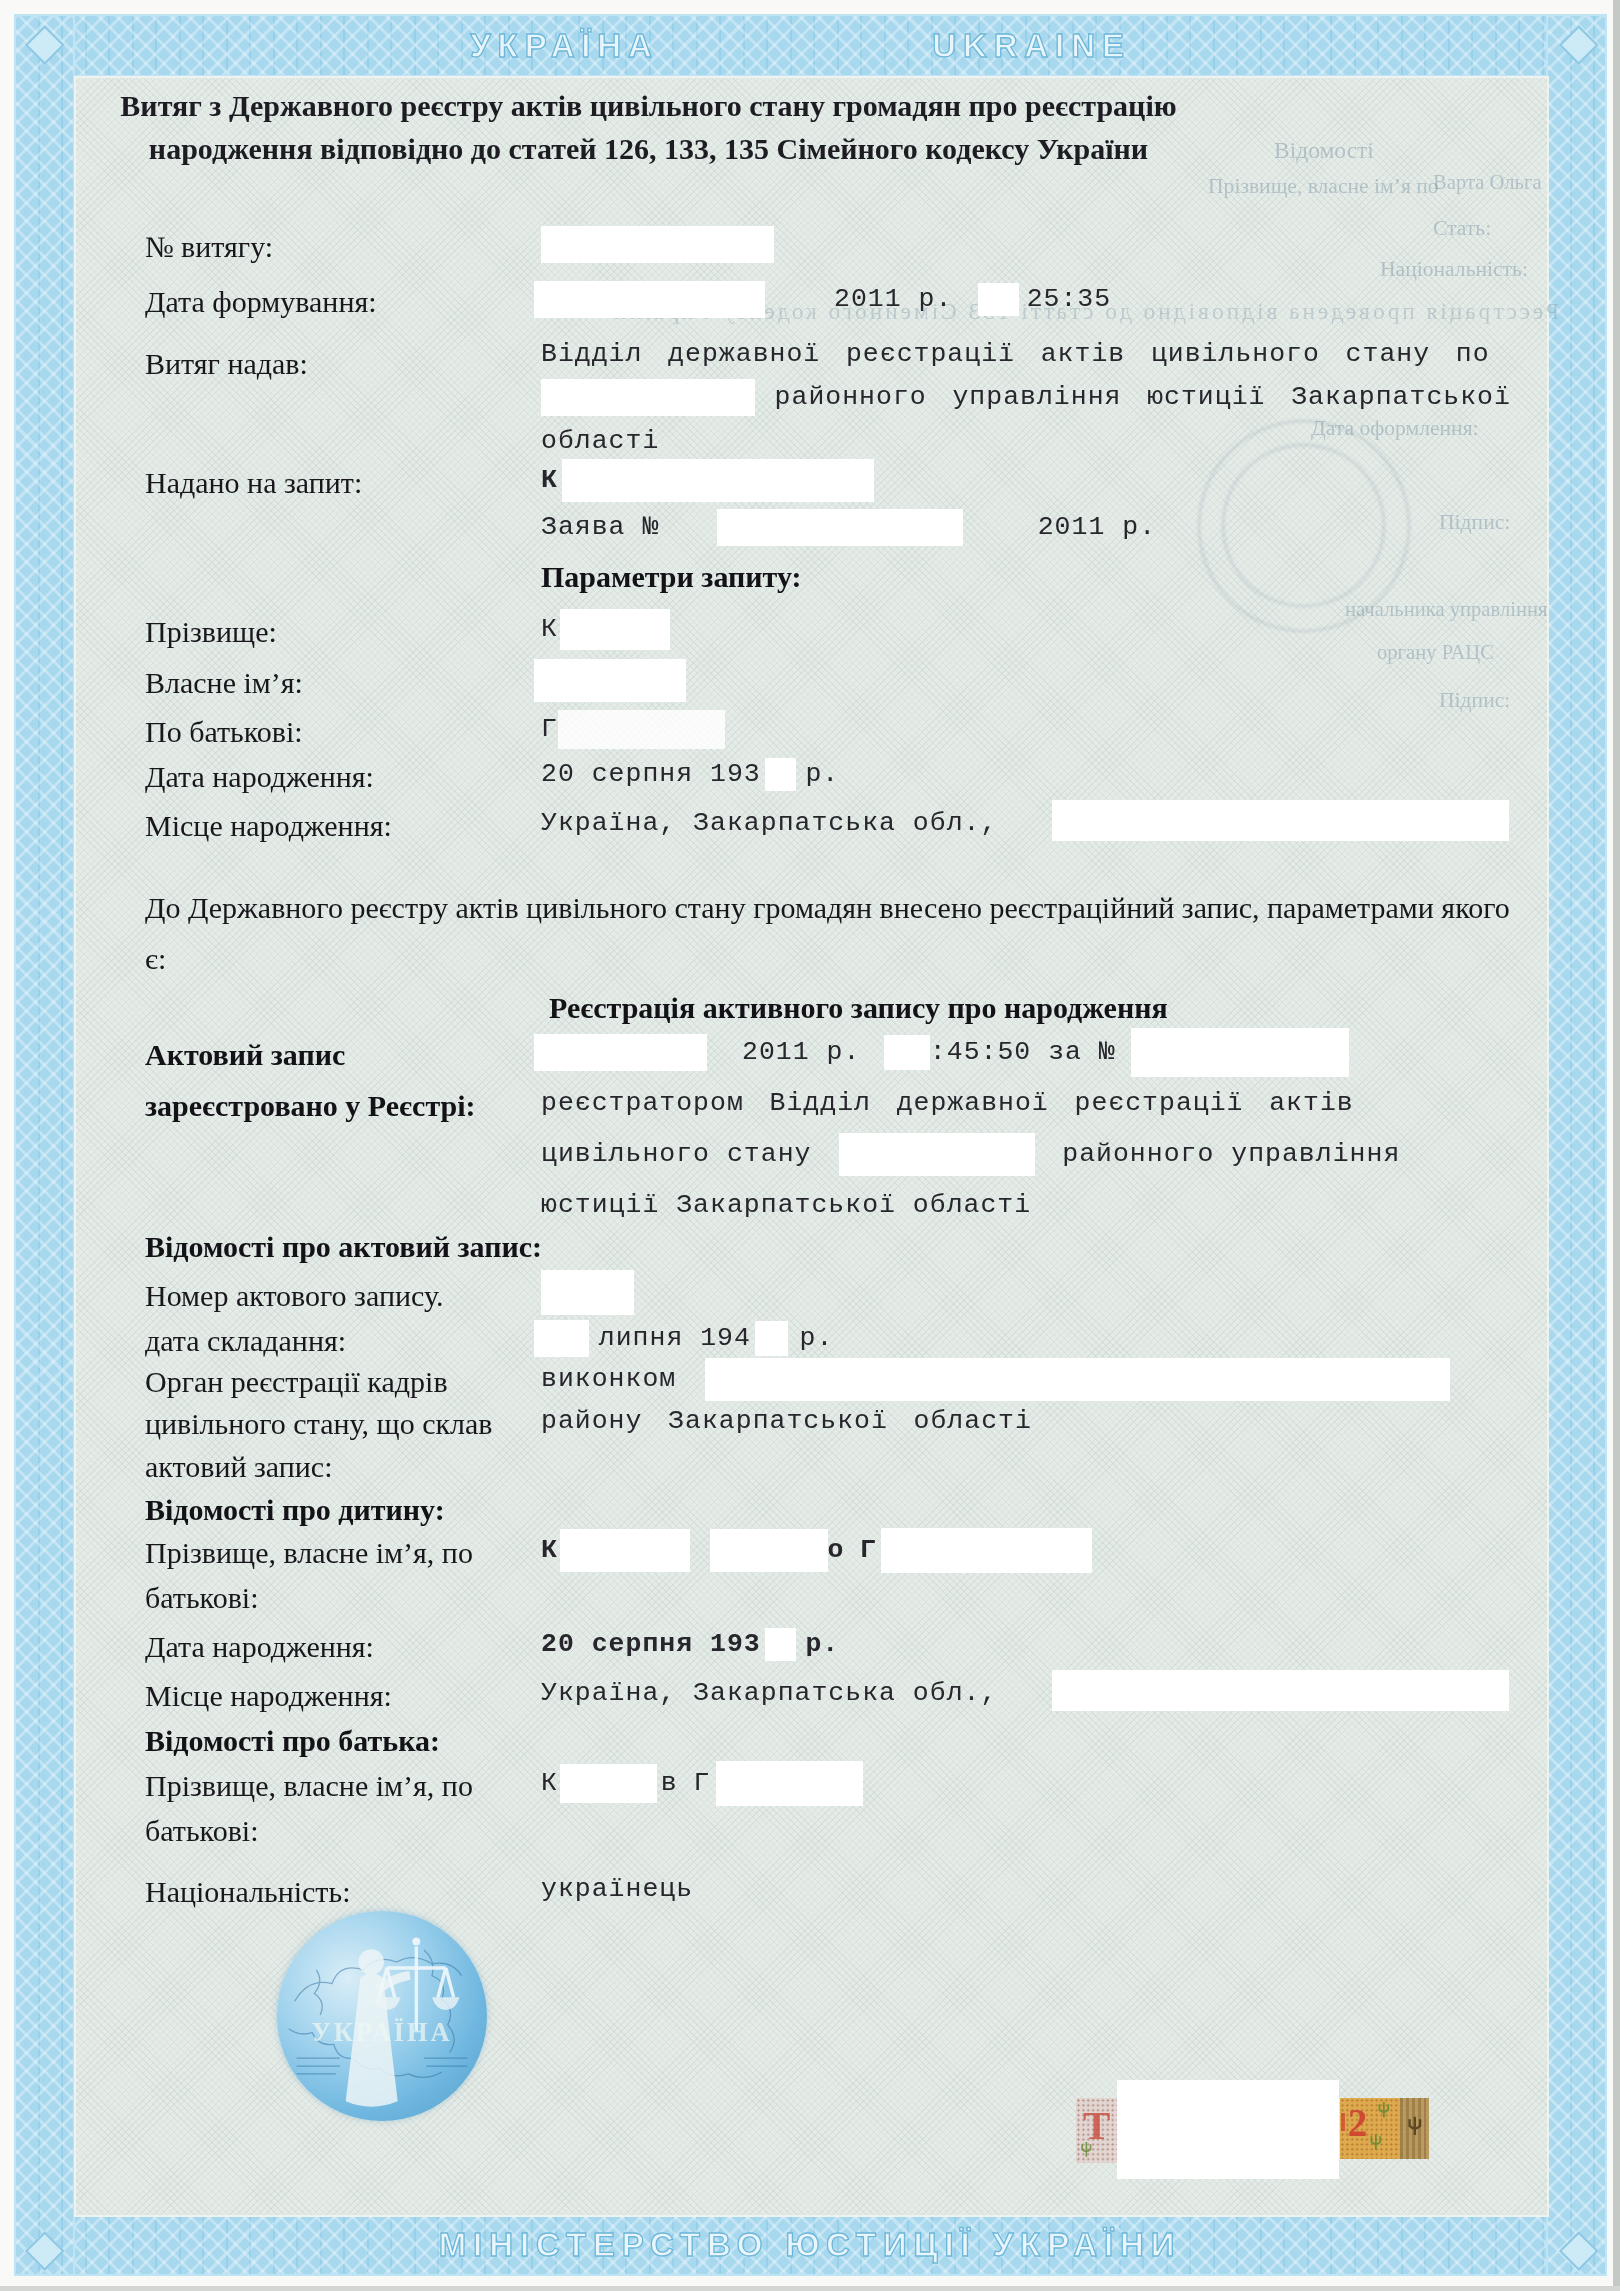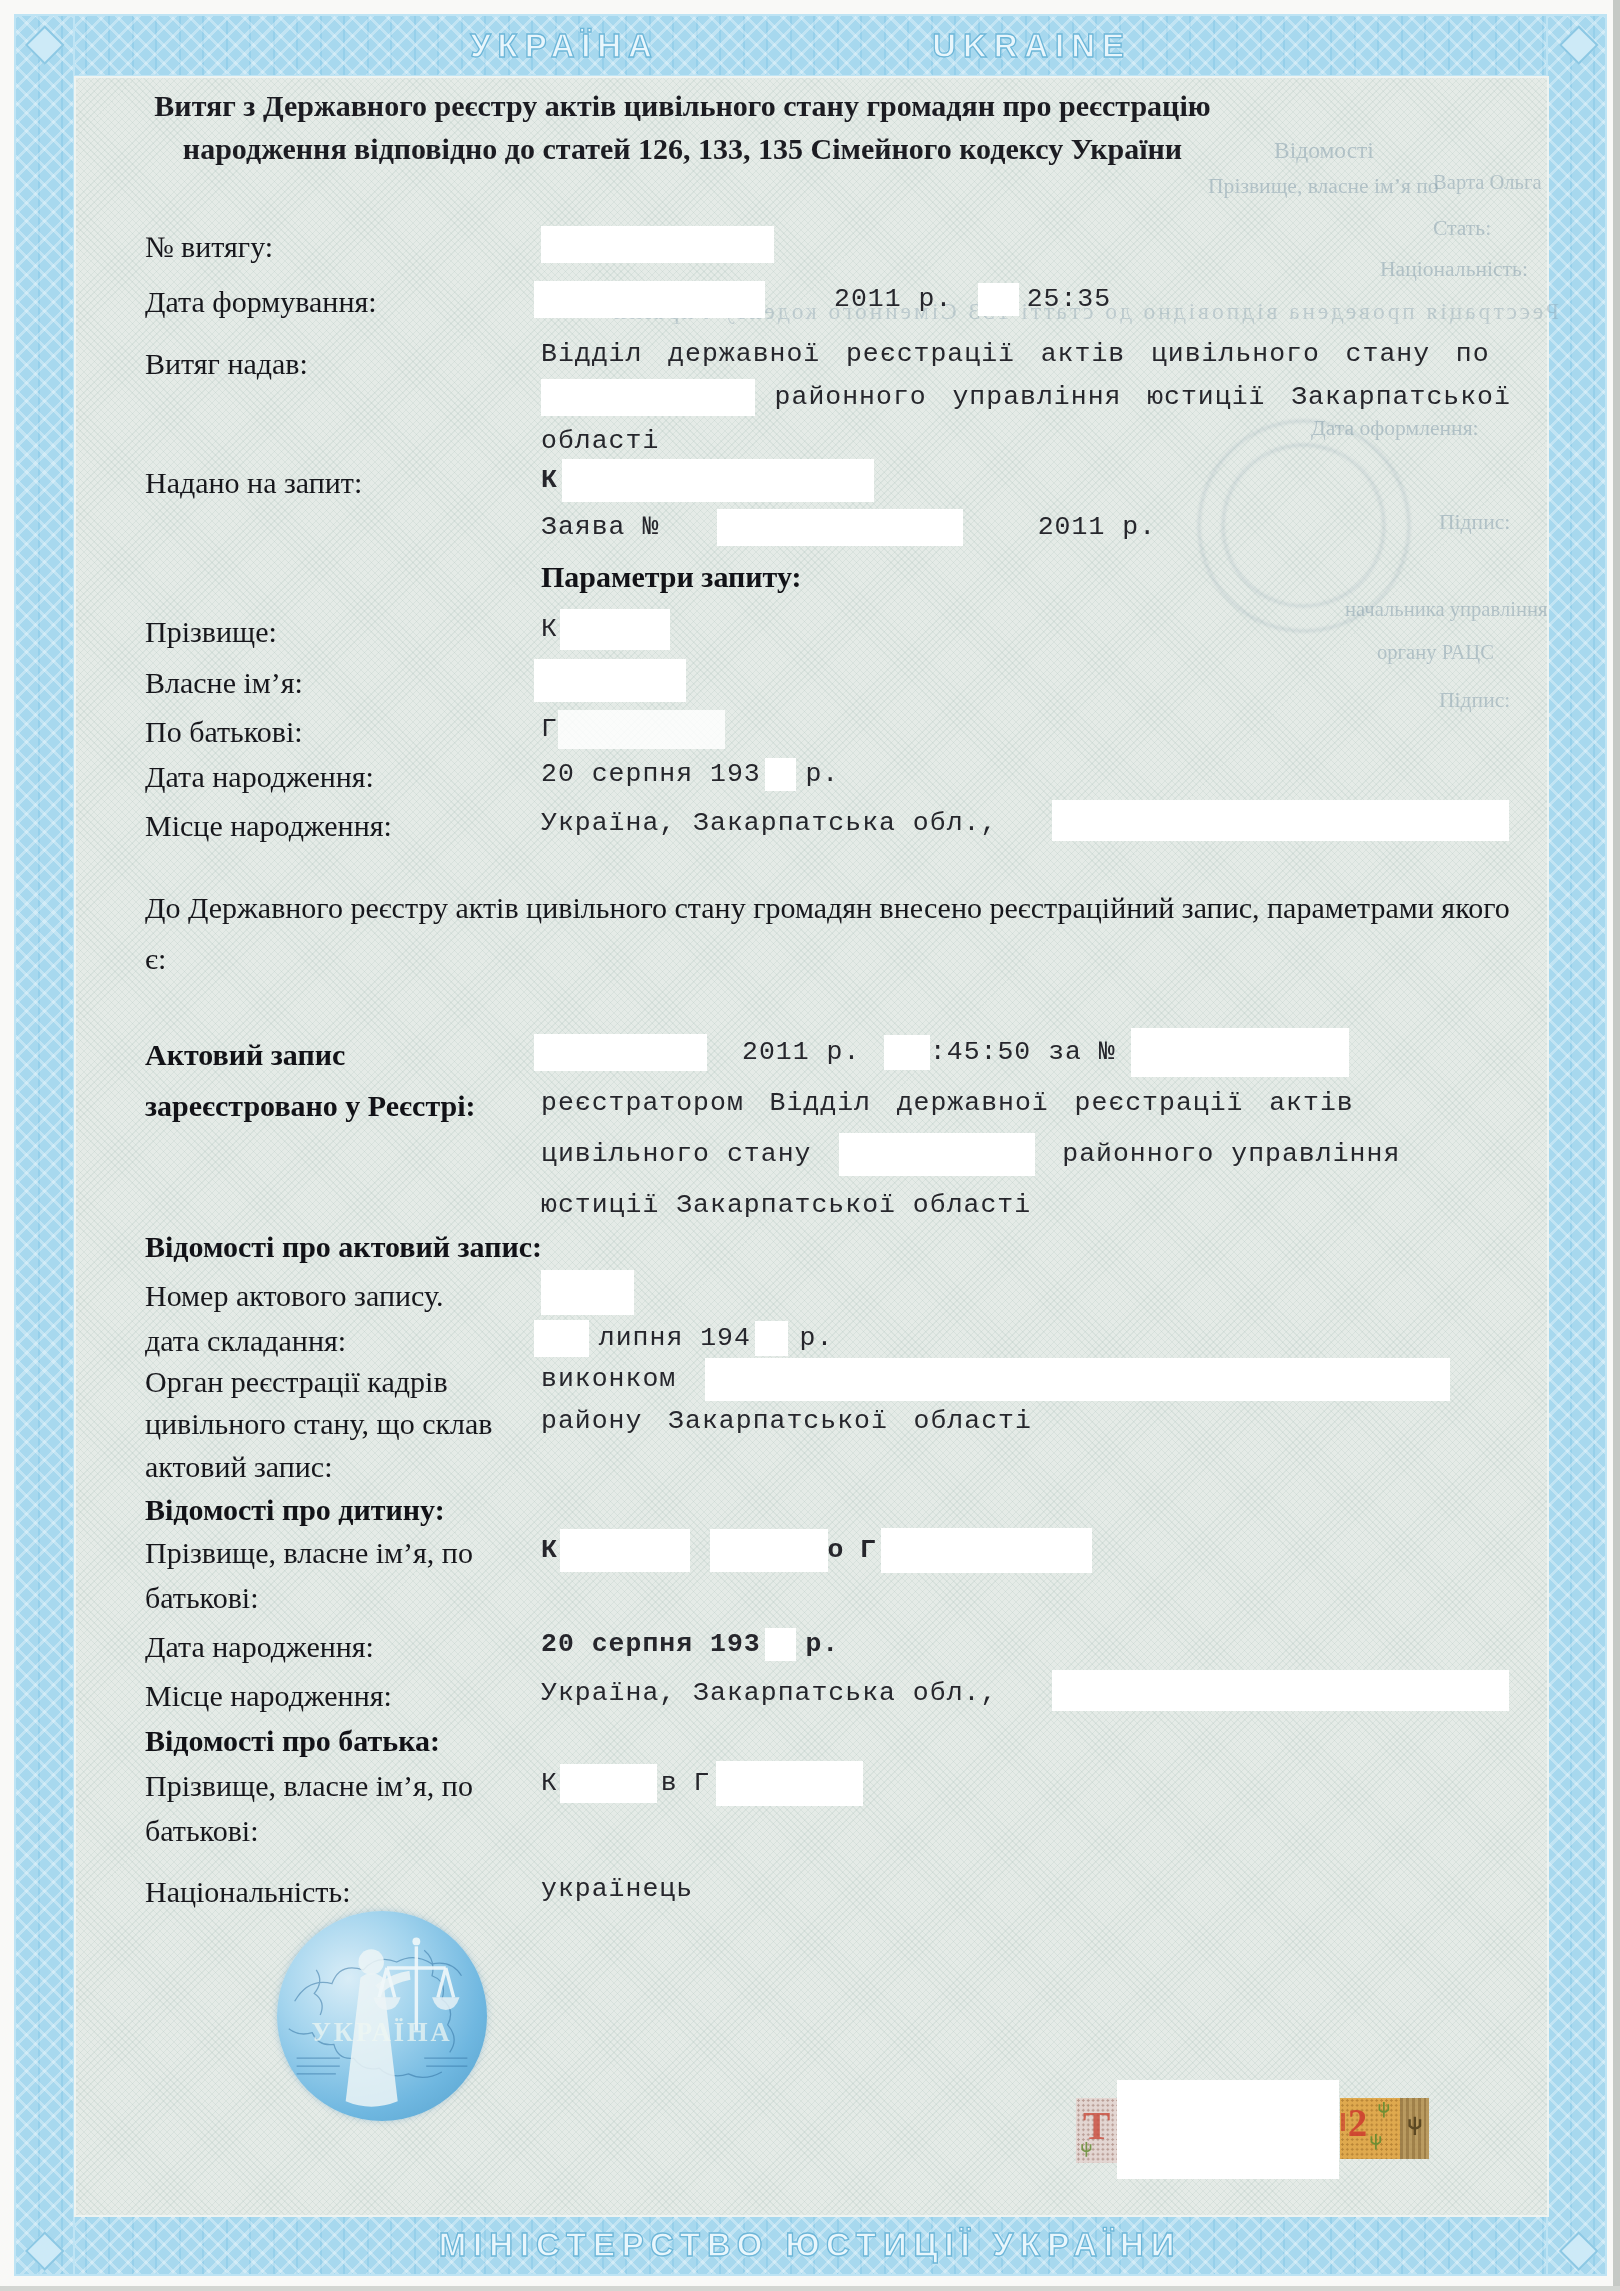--- a/index.html
+++ b/index.html
@@ -18,21 +18,21 @@
   .corner{position:absolute;width:23.5px;height:23.5px;background:#cdeaf7;border:2px solid #8cc8e4;
     transform:rotate(45deg);}
   
   .panel{position:absolute;left:74px;top:76px;width:1471px;height:2137px;
     background-color:#e5ebe7;border:2.9px solid #eef3f0;
     background-image:
       repeating-linear-gradient(45deg, rgba(150,178,170,.16) 0 1px, transparent 1px 4.9px),
       repeating-linear-gradient(-45deg, rgba(150,178,170,.16) 0 1px, transparent 1px 4.9px);}
   
   .title{position:absolute;left:0;width:1297px;text-align:center;
-    font:bold 30px/43px "Liberation Serif",serif;color:#1c1c22;margin-left:34px;}
+    font:bold 30px/43px "Liberation Serif",serif;color:#1c1c22;}
   .lbl{position:absolute;font:30px/39px "Liberation Serif",serif;color:#17171c;}
   .sect{position:absolute;font:bold 30px/39px "Liberation Serif",serif;color:#121217;}
   .mono{font-family:"Liberation Mono","DejaVu Sans Mono",monospace;font-size:26.5px;line-height:39px;
     color:#26262c;letter-spacing:1px;white-space:nowrap;}
   .b{font-weight:bold;}
   .ws{word-spacing:8.8px;}
   .vrow{position:absolute;display:flex;align-items:center;height:43px;}
   .rbox{background:#ffffff;height:37px;flex:none;}
   .rbox.semi{background:rgba(255,255,255,.82);}
   .par{position:absolute;font:30px/43px "Liberation Serif",serif;color:#17171c;white-space:nowrap;}
@@ -173,20 +173,21 @@
 
   <div class="lbl" style="left:145px;top:806px;">Місце народження:</div>
   <div class="vrow" style="left:541px;top:802px;">
     <span class="mono">Україна, Закарпатська обл.,</span>
   </div>
   <div class="rbox abs" style="left:1052px;top:800px;width:457px;height:41px;"></div>
 
   <div class="par" style="left:145px;top:886px;">До Державного реєстру актів цивільного стану громадян внесено реєстраційний запис, параметрами якого</div>
   <div class="par" style="left:145px;top:937px;">є:</div>
 
+  <div class="sect" style="left:549px;top:988px;">Реєстрація активного запису про народження</div>
 
   <div class="sect" style="left:145px;top:1035px;">Актовий запис</div>
   <div class="sect" style="left:145px;top:1086px;">зареєстровано у Реєстрі:</div>
 
   <div class="vrow" style="left:534px;top:1031px;">
     <div class="rbox" style="width:173px;margin-right:35px;"></div>
     <span class="mono">2011 р.</span>
     <div class="rbox" style="width:46px;height:35px;margin-left:23.5px;"></div>
     <span class="mono">:45:50 за №</span>
     <div class="rbox" style="width:218px;height:49px;margin-left:15.7px;"></div>

